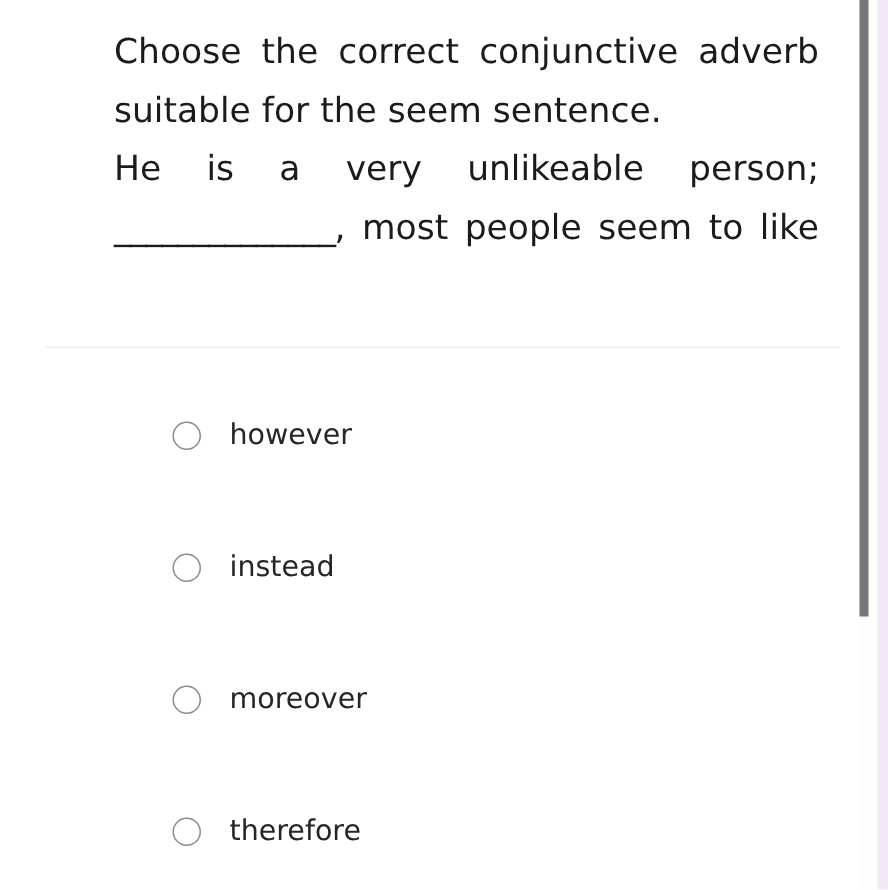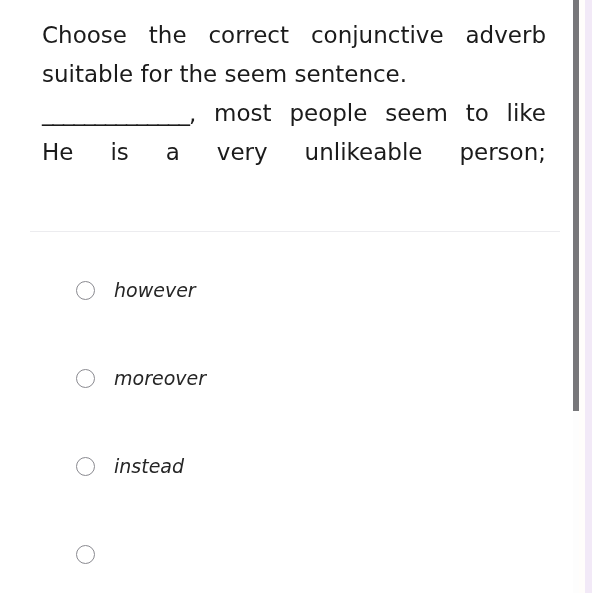--- a/index.html
+++ b/index.html
@@ -33,20 +33,21 @@
     width: 504px;
   }
 
   .q-line {
     font-size: 23px;
     line-height: 39px;
     color: #1b1b1b;
     text-align: justify;
     text-align-last: left;
     white-space: normal;
+    margin-left: 34px;
   }
 
   .q-line.justify-all {
     text-align: justify;
     text-align-last: justify;
   }
 
   .blank-run {
     letter-spacing: -1px;
   }
@@ -67,23 +68,22 @@
     left: 0;
     top: 262px;
     width: 573px;
   }
 
   .option-row {
     position: relative;
     height: 88px;
     display: flex;
     align-items: flex-start;
-    padding-left: 76px;
+    padding-left: 115px;
     box-sizing: border-box;
-    font-style: italic;
   }
 
   .radio {
     width: 19px;
     height: 19px;
     border: 1.3px solid #8a8a90;
     border-radius: 50%;
     background: #ffffff;
     box-sizing: border-box;
     flex: 0 0 auto;
@@ -134,41 +134,42 @@
   }
 </style>
 </head>
 <body>
 
 <div class="page">
 
   <div class="question-block">
     <div class="q-line justify-all">Choose the correct conjunctive adverb</div>
     <div class="q-line">suitable for the seem sentence.</div>
+    <div class="q-line justify-all">He is a very unlikeable person;</div>
     <div class="q-line justify-all"><span class="blank-run">______________</span><span>, most people seem to like</span></div>
-    <div class="q-line justify-all">He is a very unlikeable person;</div>
   </div>
 
   <div class="divider"></div>
 
   <div class="options">
     <div class="option-row">
       <div class="radio"></div>
       <div class="option-label">however</div>
     </div>
     <div class="option-row">
       <div class="radio"></div>
+      <div class="option-label">instead</div>
+    </div>
+    <div class="option-row">
+      <div class="radio"></div>
       <div class="option-label">moreover</div>
     </div>
     <div class="option-row">
       <div class="radio"></div>
-      <div class="option-label">instead</div>
-    </div>
-    <div class="option-row">
-      <div class="radio"></div>
+      <div class="option-label">therefore</div>
     </div>
   </div>
 
 </div>
 
 <div class="edge-strip-inner"></div>
 <div class="scrollbar">
   <div class="scrollbar-thumb"></div>
 </div>
 <div class="edge-strip"></div>

